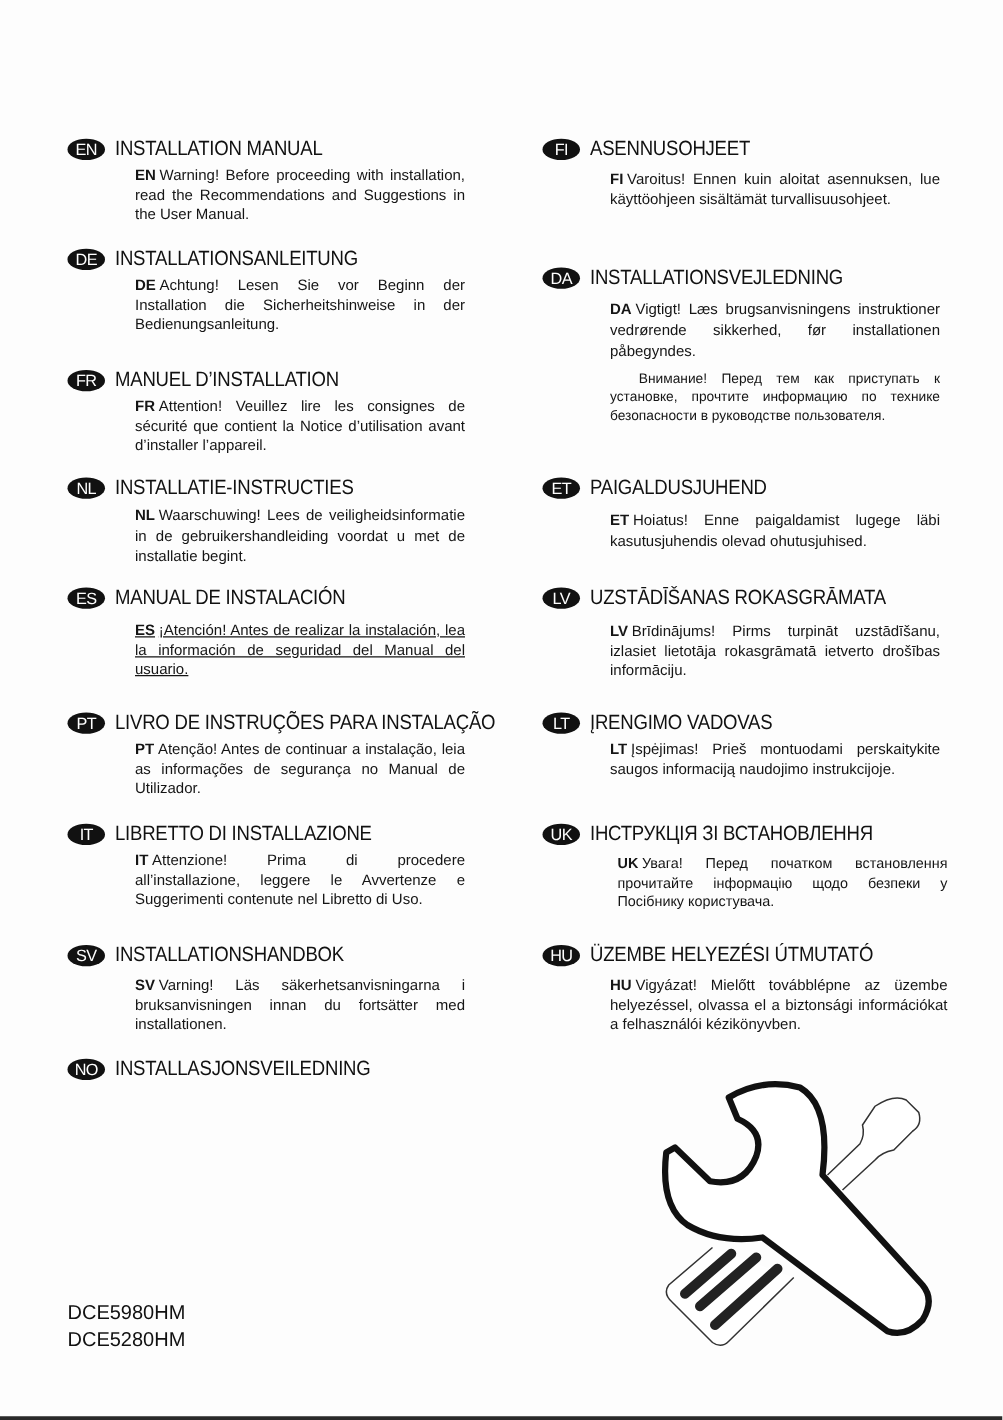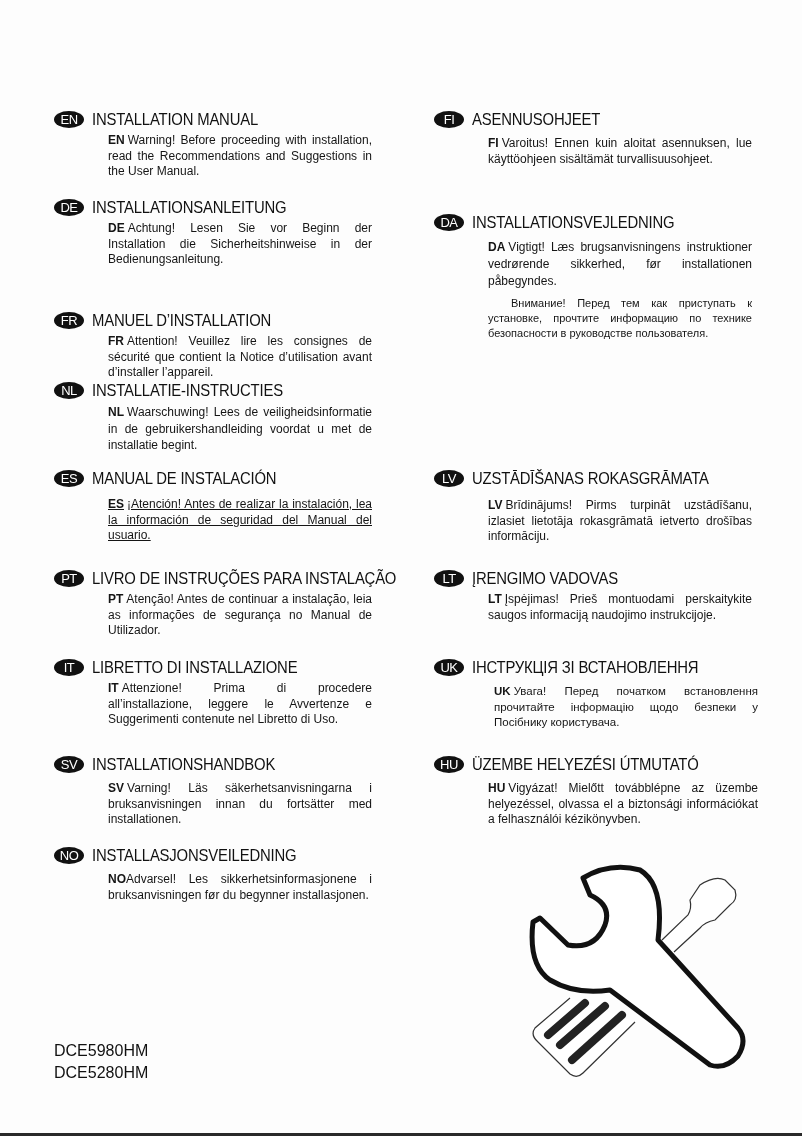--- a/index.html
+++ b/index.html
@@ -47,21 +47,21 @@
   </div>
 
   <div class="section" style="left:54px; top:196px;">
     <div class="head">
         <span class="badge">DE</span>
         <span class="title">INSTALLATIONSANLEITUNG</span>
       </div>
     <div class="body"><span class="code">DE</span><span>Achtung! Lesen Sie vor Beginn der Installation die Sicherheitshinweise in der Bedienungsanleitung.</span></div>
   </div>
 
-  <div class="section" style="left:54px; top:309px;">
+  <div class="section" style="left:54px; top:293px;">
     <div class="head">
         <span class="badge">FR</span>
         <span class="title">MANUEL D’INSTALLATION</span>
       </div>
     <div class="body"><span class="code">FR</span><span>Attention! Veuillez lire les consignes de sécurité que contient la Notice d’utilisation avant d’installer l’appareil.</span></div>
   </div>
 
   <div class="section" style="left:54px; top:379px;">
     <div class="head">
         <span class="badge">NL</span>
@@ -100,21 +100,20 @@
         <span class="title">INSTALLATIONSHANDBOK</span>
       </div>
     <div class="body" style="margin-top:6px;"><span class="code">SV</span><span>Varning! Läs säkerhetsanvisningarna i bruksanvisningen innan du fortsätter med installationen.</span></div>
   </div>
 
   <div class="section" style="left:54px; top:844px;">
     <div class="head">
         <span class="badge">NO</span>
         <span class="title">INSTALLASJONSVEILEDNING</span>
       </div>
-    <div class="body" style="margin-top:6px;"><span class="code" style="margin-right:0">NO</span><span>Advarsel! Les sikkerhetsinformasjonene i bruksanvisningen før du begynner installasjonen.</span></div>
   </div>
 
   <div class="section" style="left:434px; top:108px;">
     <div class="head">
         <span class="badge">FI</span>
         <span class="title">ASENNUSOHJEET</span>
       </div>
     <div class="body" style="margin-top:6px;"><span class="code">FI</span><span>Varoitus! Ennen kuin aloitat asennuksen, lue käyttöohjeen sisältämät turvallisuusohjeet.</span></div>
   </div>
 
@@ -123,20 +122,27 @@
         <span class="badge">DA</span>
         <span class="title">INSTALLATIONSVEJLEDNING</span>
       </div>
     <div class="body" style="margin-top:6px; line-height:17px;"><span class="code">DA</span><span>Vigtigt! Læs brugsanvisningens instruktioner vedrørende sikkerhed, før installationen påbegyndes.</span></div>
   </div>
 
   <div class="section" style="left:434px; top:293px;">
     <div class="body" style="font-size:11px; line-height:15px; text-indent:20px;"><span class="code"></span><span>Внимание! Перед тем как приступать к установке, прочтите информацию по технике безопасности в руководстве пользователя.</span></div>
   </div>
 
+  <div class="section" style="left:434px; top:379px;">
+    <div class="head">
+        <span class="badge">ET</span>
+        <span class="title">PAIGALDUSJUHEND</span>
+      </div>
+    <div class="body" style="margin-top:7px; line-height:16.5px;"><span class="code">ET</span><span>Hoiatus! Enne paigaldamist lugege läbi kasutusjuhendis olevad ohutusjuhised.</span></div>
+  </div>
 
   <div class="section" style="left:434px; top:467px;">
     <div class="head">
         <span class="badge">LV</span>
         <span class="title">UZSTĀDĪŠANAS ROKASGRĀMATA</span>
       </div>
     <div class="body" style="margin-top:9px;"><span class="code">LV</span><span>Brīdinājums! Pirms turpināt uzstādīšanu, izlasiet lietotāja rokasgrāmatā ietverto drošības informāciju.</span></div>
   </div>
 
   <div class="section" style="left:434px; top:567px;">

